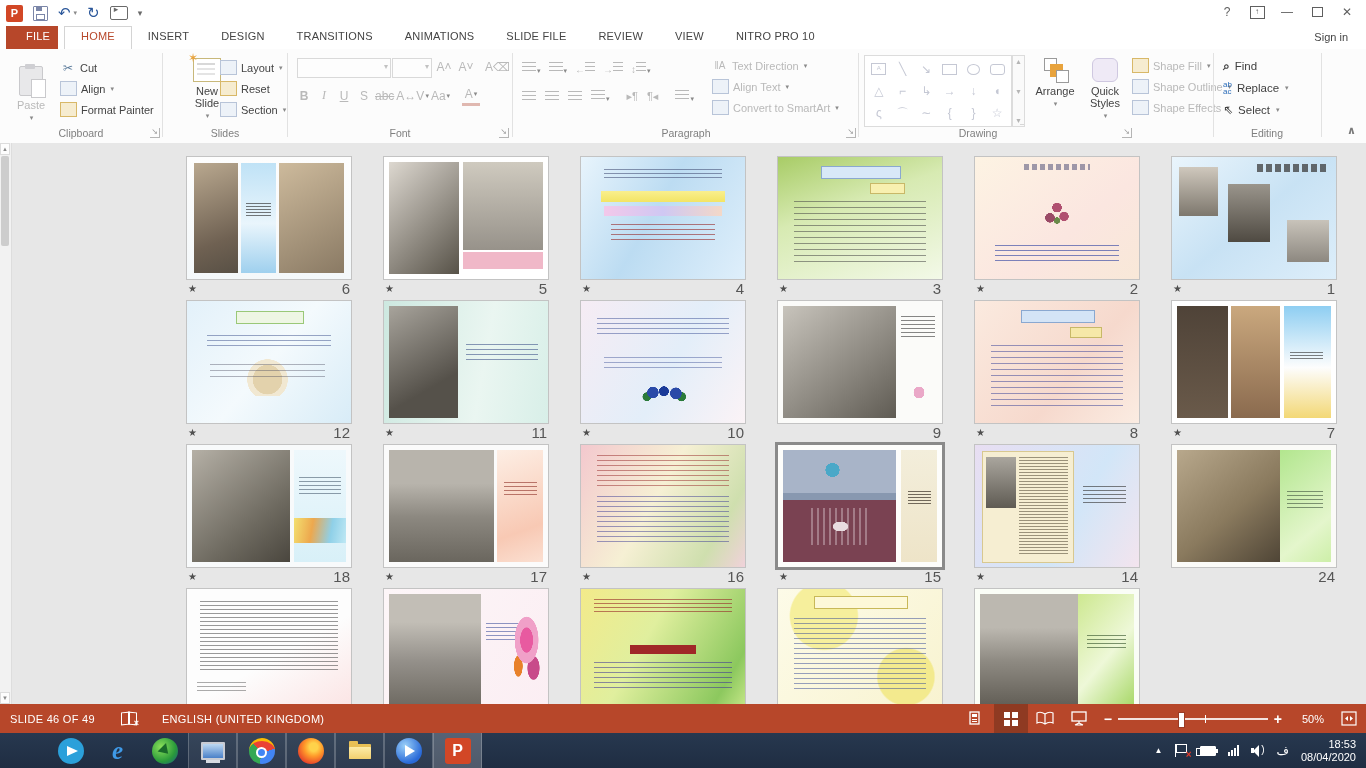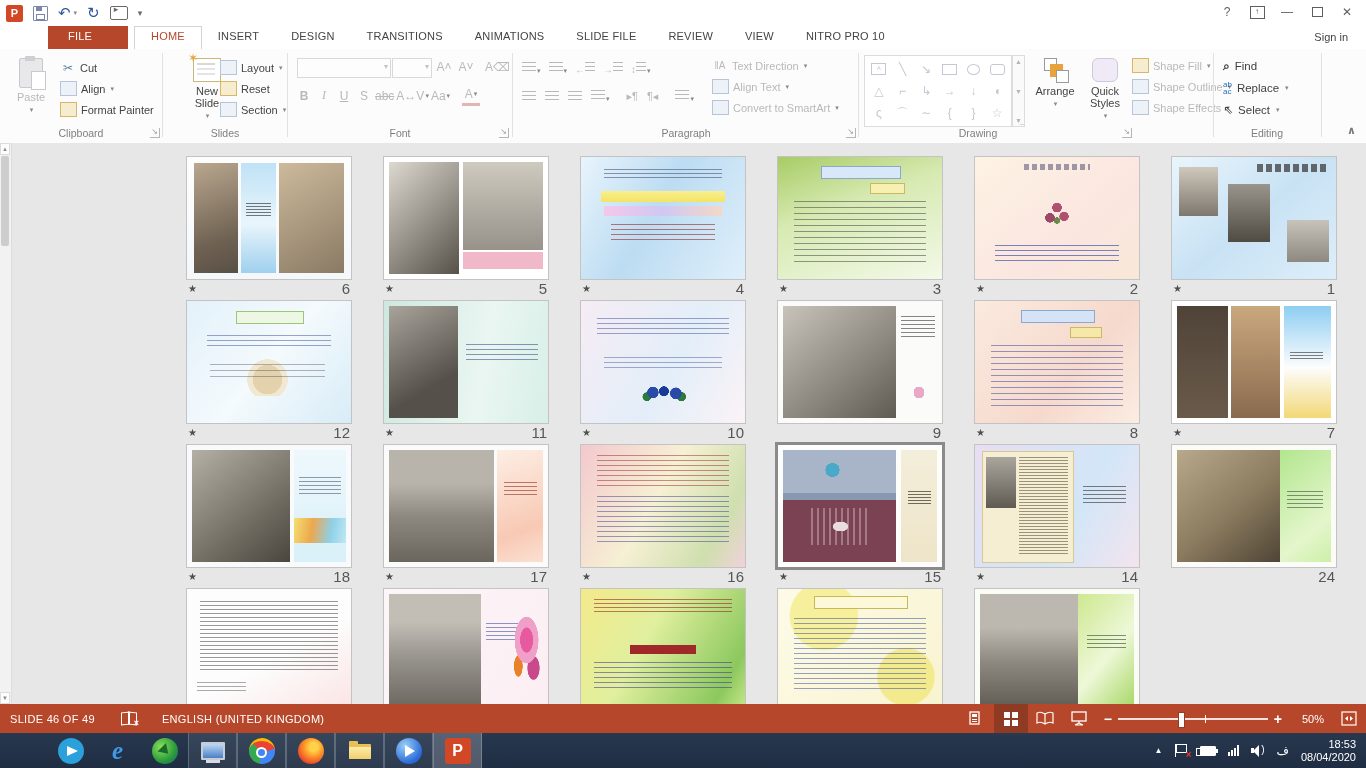--- a/index.html
+++ b/index.html
@@ -24,33 +24,33 @@
   #win-controls{position:absolute;right:4px;top:0;display:flex;height:24px;align-items:center;}
   .wbtn{width:30px;height:22px;display:flex;align-items:center;justify-content:center;
         color:#5f5f5f;font-size:12px;}
   .restore-ic{width:9px;height:8px;border:1px solid #5f5f5f;position:relative;background:#fff;}
   .restore-ic:before{content:"";position:absolute;left:2px;top:-4px;width:9px;height:8px;border:1px solid #5f5f5f;z-index:-1;}
   .ribopts{width:13px;height:11px;border:1px solid #5f5f5f;position:relative;font-size:8px;text-align:center;line-height:10px;}
   
   #tabrow{position:absolute;left:0;top:26px;width:1366px;height:23px;background:#fff;border-bottom:1px solid #d4d4d4;}
   #tabs{position:absolute;left:6px;top:0;display:flex;height:23px;}
   .tab{padding:4px 16px 0 16px;font-size:11px;color:#444;letter-spacing:.2px;height:19px;}
-  .tab.file{background:#b7472a;color:#fff;padding:4px 36px 0 20px;margin-right:6px;margin-left:42px;}
+  .tab.file{background:#b7472a;color:#fff;padding:4px 8px 0 20px;margin-right:6px;}
   .tab.active{background:#fff;color:#b7472a;border:1px solid #d4d4d4;border-bottom:1px solid #fff;padding-top:3px;}
   #signin{position:absolute;right:18px;top:5px;font-size:11px;color:#444;}
   
   #ribbon{position:absolute;left:0;top:49px;width:1366px;height:94px;background:#fcfcfc;border-bottom:1px solid #d9dadb;}
   .group{position:absolute;top:0;height:93px;}
   .gsep{position:absolute;top:4px;height:84px;width:1px;background:#e2e2e2;}
   .glabel{position:absolute;bottom:3px;left:0;right:0;text-align:center;font-size:10.5px;color:#7f7f7f;}
   .launcher{position:absolute;bottom:4px;right:2px;font-size:8px;color:#9a9a9a;width:9px;height:9px;
             border-right:1px solid #b5b5b5;border-bottom:1px solid #b5b5b5;line-height:8px;text-align:center;}
   .bigbtn{position:absolute;top:5px;width:50px;height:72px;display:flex;flex-direction:column;align-items:center;
           font-size:11px;color:#444;text-align:center;gap:3px;padding-top:4px;}
-  .bigbtn.disabled{color:#b9b9b9;}
+  .bigbtn.disabled{color:#b9b9b9;justify-content:center;}
   .sbtn{display:flex;align-items:center;gap:4px;font-size:11px;color:#444;height:21px;white-space:nowrap;}
   .sbtn.disabled{color:#b9b9b9;}
   .ic{width:16px;height:16px;display:inline-flex;align-items:center;justify-content:center;font-size:12px;}
   .clip-icon{width:22px;height:28px;background:#e8e8ea;border:1px solid #c9c9cc;border-radius:2px;position:relative;}
   .clip-icon:before{content:"";position:absolute;left:5px;top:-3px;width:10px;height:5px;background:#cfcfd3;border-radius:1px;}
   .clip-icon:after{content:"";position:absolute;right:-4px;bottom:-3px;width:13px;height:17px;background:#fff;border:1px solid #c9c9cc;}
   .newslide-icon{width:26px;height:22px;background:#fff;border:1px solid #c8b87a;position:relative;}
   .newslide-icon:before{content:"✶";position:absolute;left:-6px;top:-8px;color:#e8a33d;font-size:12px;}
   .newslide-icon:after{content:"";position:absolute;left:3px;top:4px;width:18px;height:2px;background:#d8d8d8;
        box-shadow:0 5px 0 #e4e4e4,0 10px 0 #e4e4e4;}

